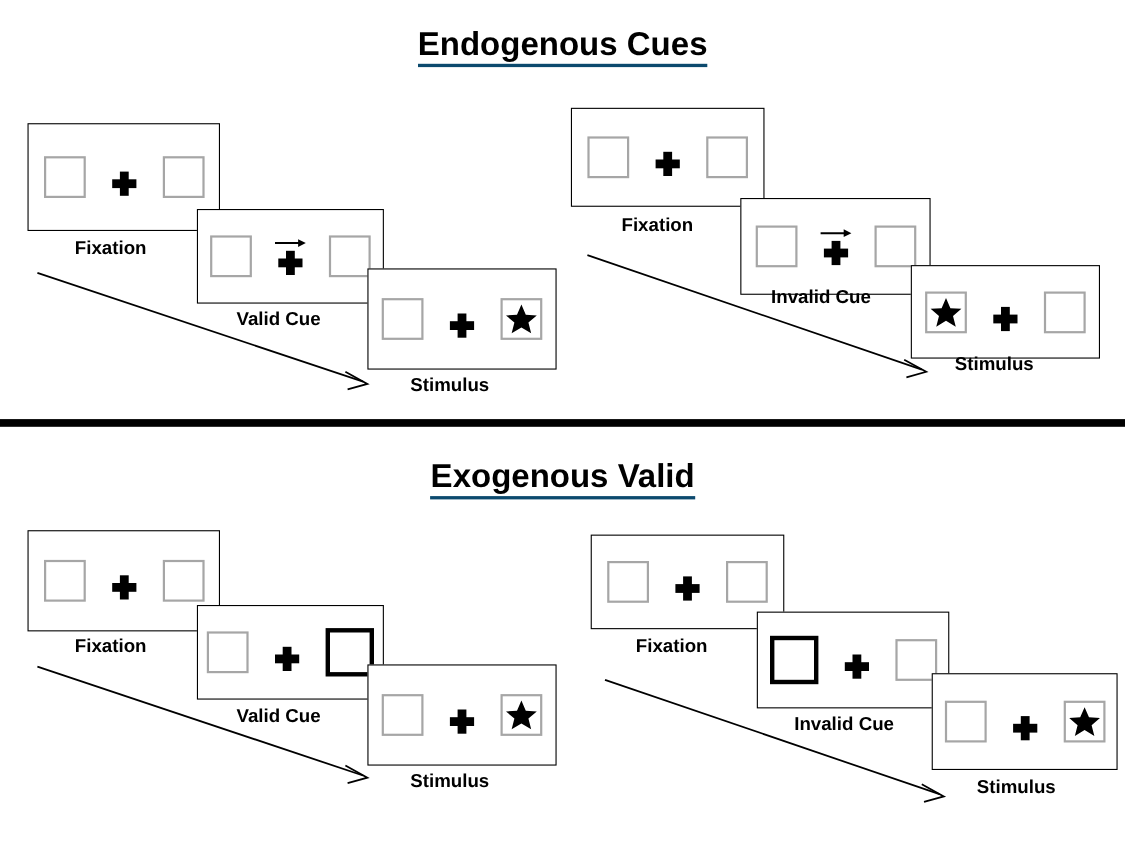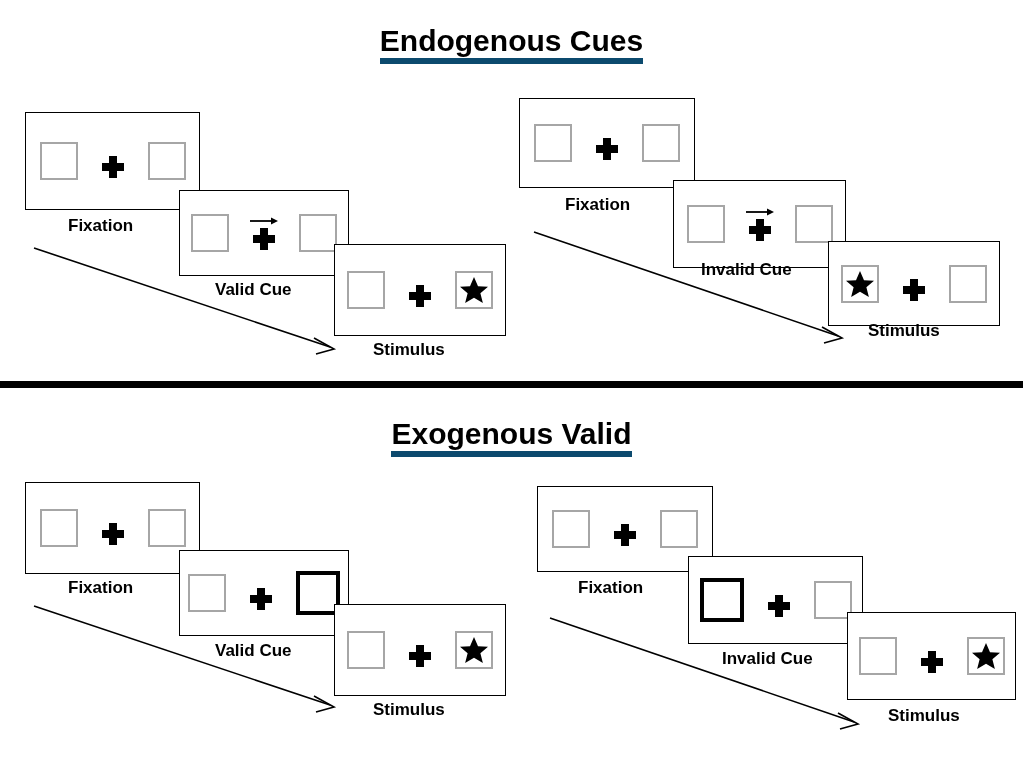--- a/index.html
+++ b/index.html
@@ -24,21 +24,21 @@
   .section-title {
     position: absolute;
     left: 0;
     width: 1023px;
     text-align: center;
     font-size: 30px;
     font-weight: bold;
     letter-spacing: 0px;
   }
   .section-title span {
-    border-bottom: 6px solid #0c4a6e;
+    border-bottom: 3px solid #0c4a6e;
     padding-bottom: 1px;
   }
   #title-endogenous { top: 24px; }
   #title-exogenous  { top: 417px; }
 
   
   #divider {
     position: absolute;
     left: 0;
     top: 381px;

